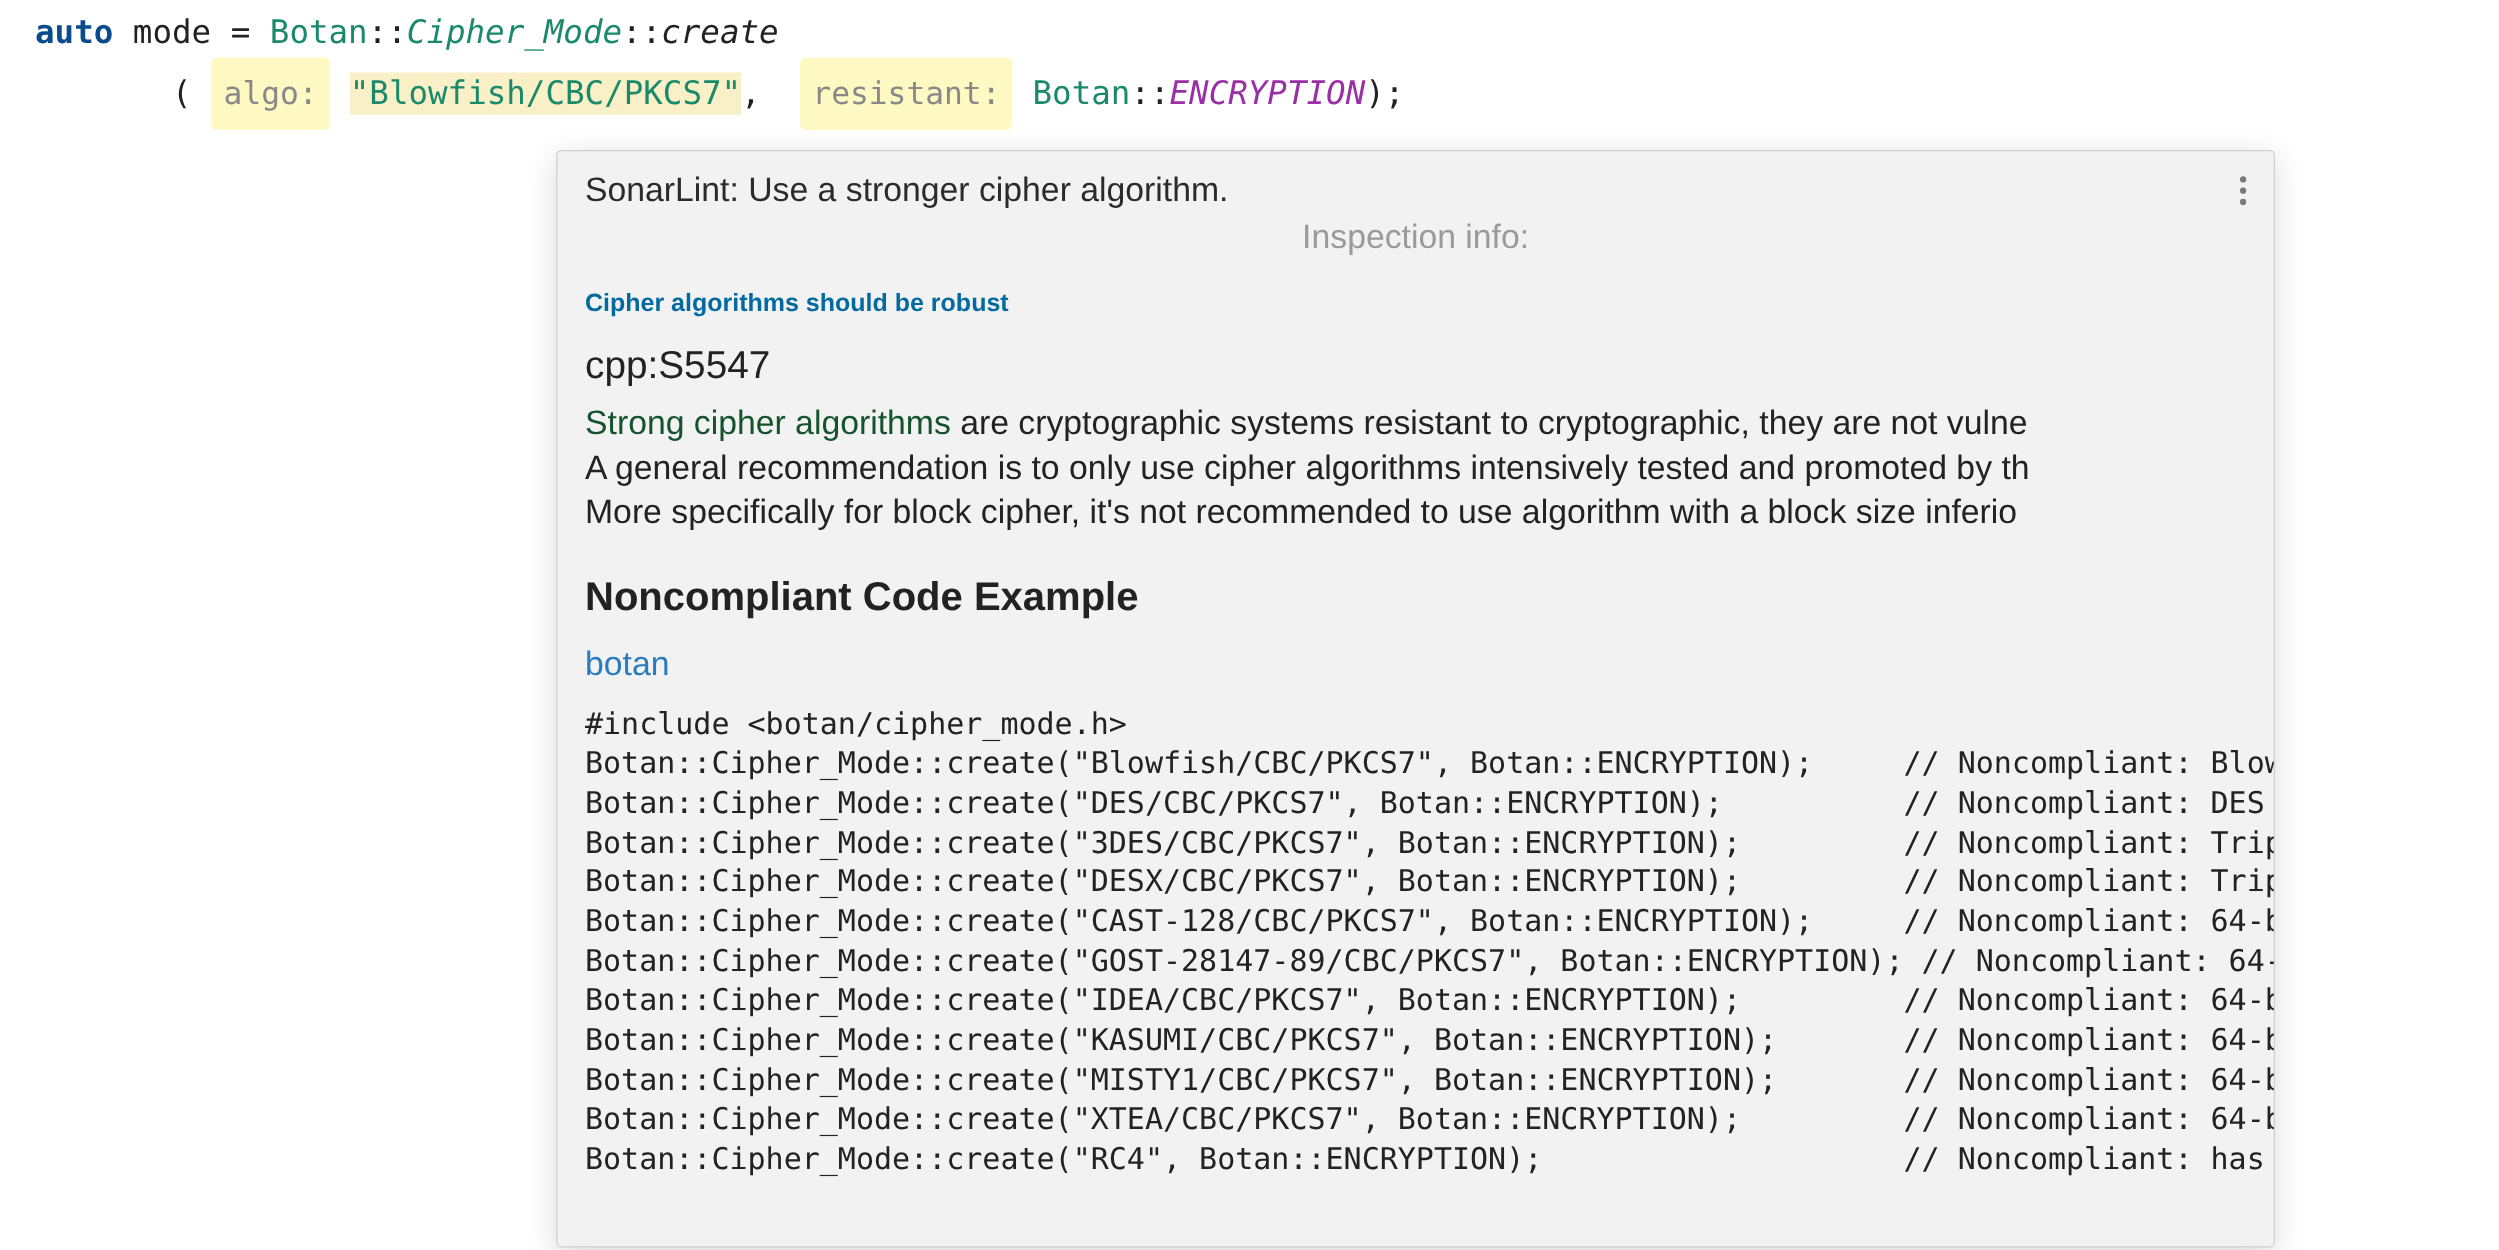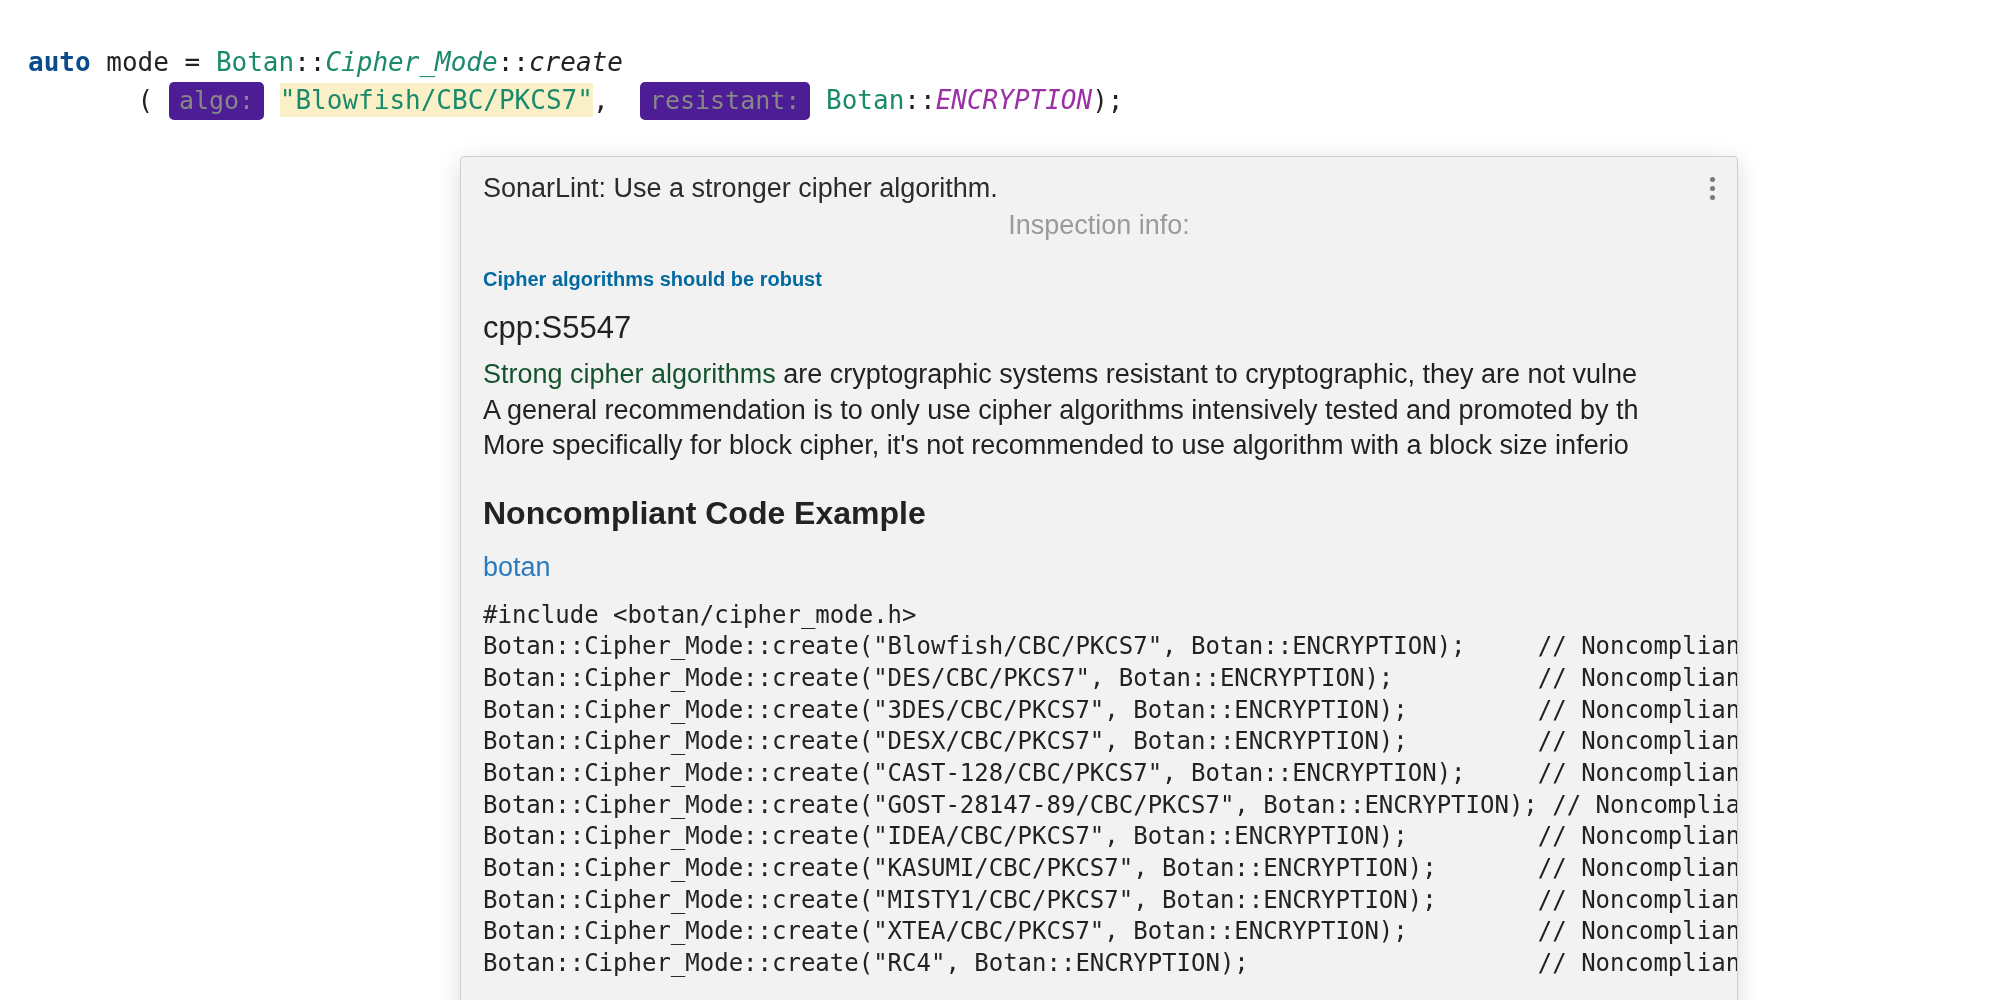--- a/index.html
+++ b/index.html
@@ -1,42 +1,42 @@
 <!DOCTYPE html>
 <html><head>
 <meta charset="utf-8">
 <style>
   * { margin: 0; padding: 0; box-sizing: border-box; }
   html, body { width: 1999px; height: 1000px; font-family: 'Menlo', 'Consolas', monospace; background: #fff; overflow: hidden; }
-  .editor-area { position: relative; font-size: 26px; line-height: 1.45; padding-top: 8px; margin-top: 36px; }
+  .editor-area { position: relative; font-size: 26px; line-height: 1.45; padding-top: 8px; }
   .code-line { white-space: pre; padding-left: 28px; }
   .code-line-2 { white-space: pre; padding-left: 28px; }
   .kw-auto { color: #0a4b8c; font-weight: 600; }
   .ident { color: #222; }
   .ns-botan { color: #1a8a6a; }
   .cipher-mode { color: #1a8a6a; font-style: italic; }
   .create { color: #222; font-style: italic; }
   .punct { color: #222; }
   .param-hint {
-    background: #4c1d95;
+    background: #fef9c3;
     color: #888;
     border-radius: 5px;
-    padding: 1px 10px;
+    padding: 11px 10px;
     font-style: normal;
     font-size: 25px;
     display: inline-block;
   }
   .str-hl { background: #faf0c8; color: #1a8a6a; padding: 2px 0; }
   .encryption { color: #9b2fa6; font-style: italic; }
   .sel-band { position:absolute; left:0; right:0; top:225px; height:32px; background:#fdfce8; z-index:-1; }
   .tooltip {
     position: absolute;
-    left: 460px;
+    left: 445px;
     top: 120px;
-    width: 1278px;
+    width: 1375px;
     height: 878px;
     background: #f2f2f2;
     border: 1px solid #cfcfcf;
     border-radius: 4px;
     box-shadow: 0 6px 24px rgba(0,0,0,0.15);
     font-family: -apple-system, BlinkMacSystemFont, 'Segoe UI', Arial, sans-serif;
     color: #222;
     overflow: hidden;
   }
   .tooltip-inner { padding: 14px 22px 14px 22px; }

